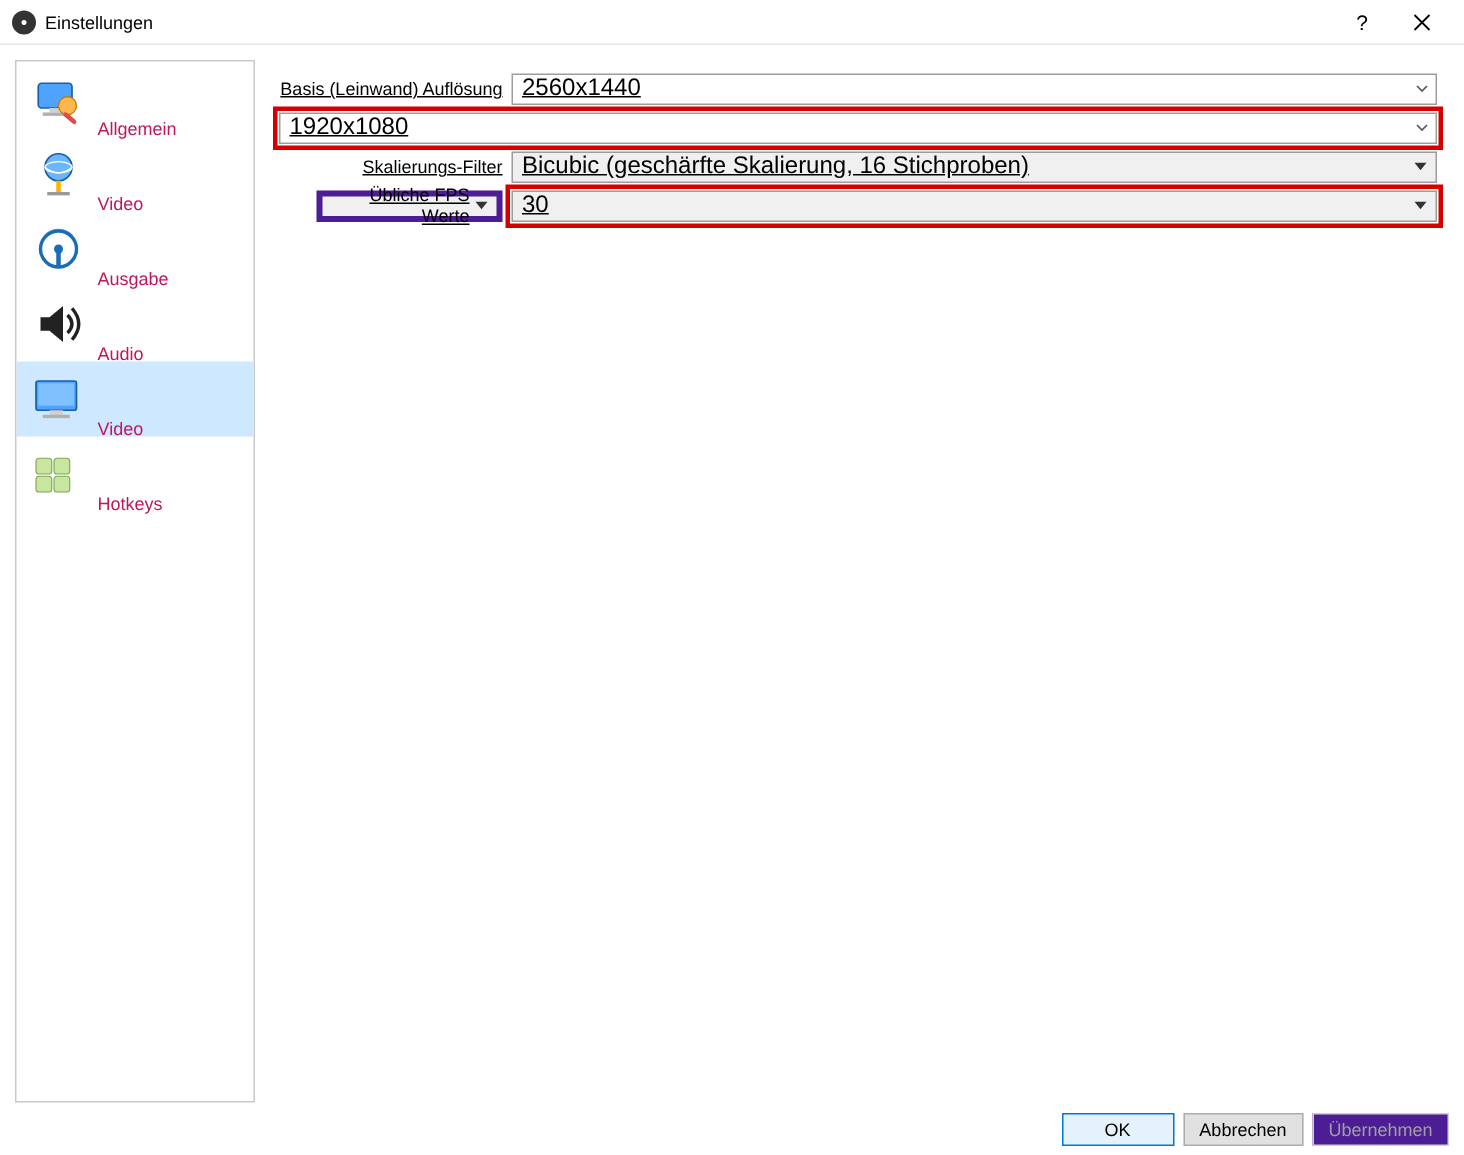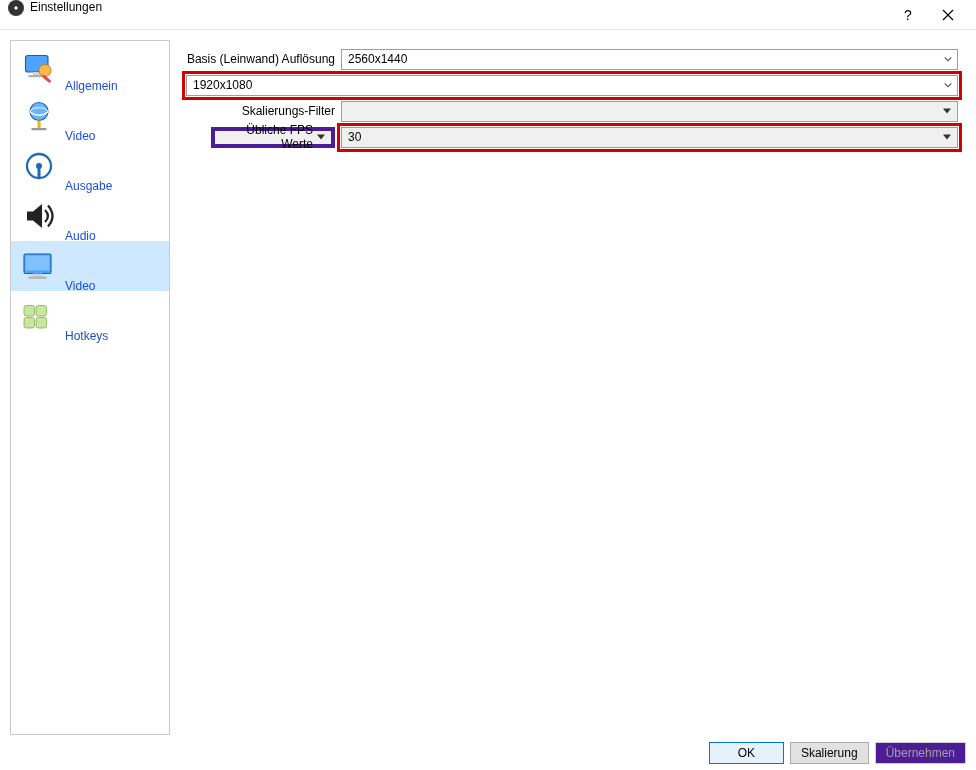--- a/index.html
+++ b/index.html
@@ -8,20 +8,21 @@
   font-size: 12px;
   background: #fff;
   width: 976px;
   height: 770px;
   overflow: hidden;
   position: relative;
 }
 .titlebar {
   height: 30px;
   display: flex;
+  align-items: center;
   padding: 0 8px;
   background: #fff;
   border-bottom: 1px solid #e5e5e5;
 }
 .titlebar .app-icon {
   width: 16px; height: 16px;
   border-radius: 50%;
   background: #333;
   display: flex;
   align-items: center;
@@ -57,28 +58,29 @@
 }
 .sidebar-item.selected {
   background: #cde8ff;
 }
 .sidebar-item .icon-slot {
   width: 44px; height: 44px;
   display: flex; align-items: center; justify-content: center;
 }
 .sidebar-item .label {
   font-size: 12px;
-  color: #1d4ed8;
+  color: #be185d;
   margin-left: 4px;
   margin-top: 39px;
 }
 .form-area {
   flex: 1;
   padding: 8px 8px 8px 16px;
   position: relative;
+  text-decoration: underline;
 }
 .form-row {
   display: flex;
   align-items: center;
   margin-bottom: 4px;
   height: 22px;
 }
 .form-row .lbl {
   width: 155px;
   text-align: right;
@@ -95,21 +97,21 @@
   position: relative;
 }
 .combo-box, .dropdown-box {
   width: 100%;
   height: 21px;
   border: 1px solid #9d9d9d;
   background: #fff;
   display: flex;
   align-items: center;
   padding: 0 18px 0 6px;
-  font-size: 12px;
+  font-size: 16px;
   position: relative;
 }
 .dropdown-box { background: #f0f0f0; }
 .combo-box .chev, .dropdown-box .chev, .label-dropdown .chev {
   position: absolute;
   right: 4px;
   top: 50%;
   transform: translateY(-50%);
   pointer-events: none;
 }
@@ -293,20 +295,21 @@
               </svg>
           </span>
         </div>
       </div>
     </div>
 
     <div class="form-row">
       <div class="lbl">Skalierungs-Filter</div>
       <div class="ctrl">
         <div class="dropdown-box">
+          <span>Bicubic (geschärfte Skalierung, 16 Stichproben)</span>
           <span class="tri"></span>
         </div>
       </div>
     </div>
 
     <div class="form-row">
       <div class="lbl combo">
         <div class="label-dropdown">
           <span>Übliche FPS Werte</span>
           <span class="tri"></span>
@@ -322,18 +325,18 @@
 
   </div>
 
 </div>
 
 <div class="button-bar">
   <div class="btn primary">
     <span>OK</span>
   </div>
   <div class="btn">
-    <span>Skalierung</span>
+    <span>Abbrechen</span>
   </div>
   <div class="btn disabled">
     <span>Übernehmen</span>
   </div>
 </div>
 
 </body></html>

